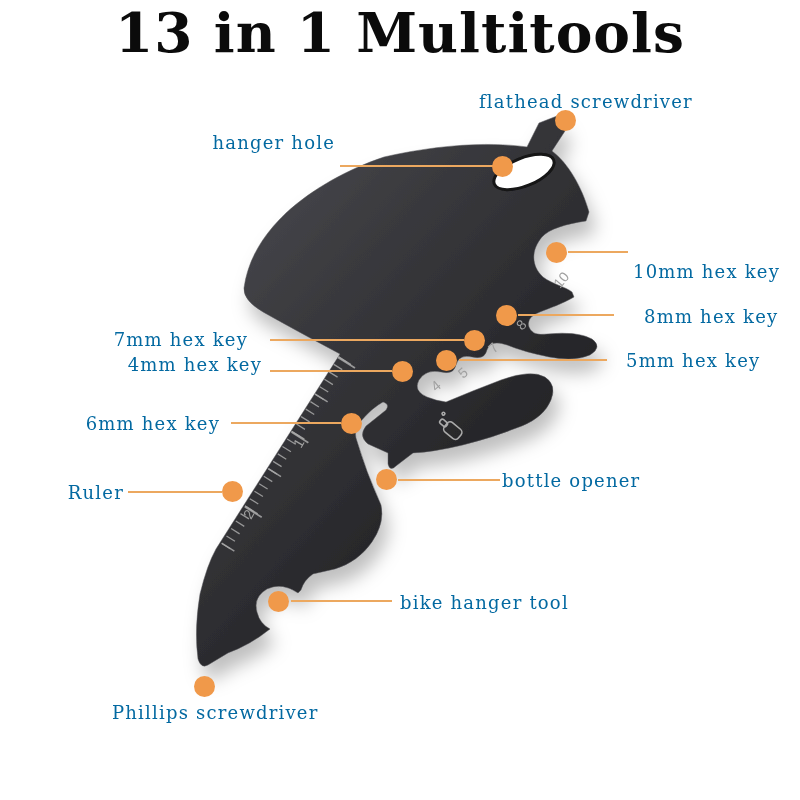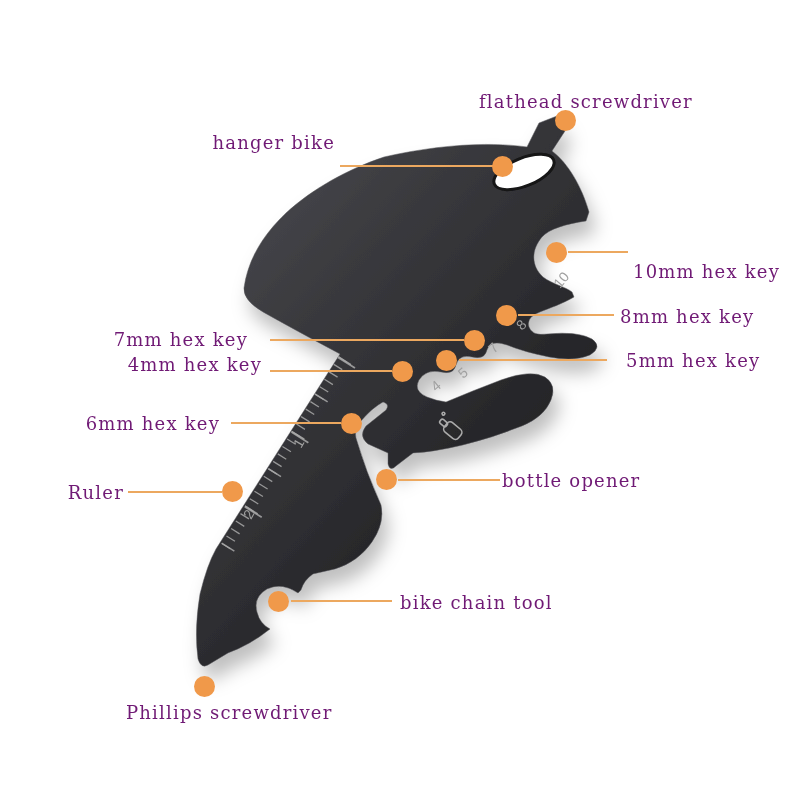--- a/index.html
+++ b/index.html
@@ -2,29 +2,30 @@
 <html><head>
 <meta charset="utf-8">
 <style>
   html,body{margin:0;padding:0;background:#ffffff;}
   .stage{position:relative;width:800px;height:800px;background:#ffffff;overflow:hidden;
          font-family:"DejaVu Serif","Liberation Serif",serif;}
   .title{position:absolute;top:0px;left:0;width:100%;margin:0;text-align:center;
          font-size:55px;font-weight:700;letter-spacing:1px;color:#0b0b0b;
          font-family:"DejaVu Serif","Liberation Serif",serif;}
   .tool-svg{position:absolute;left:0;top:0;width:800px;height:800px;}
-  .lbl{position:absolute;font-size:18px;letter-spacing:1.2px;color:#701a75;white-space:nowrap;}
+  .lbl{position:absolute;font-size:18px;letter-spacing:1.2px;color:#0369a1;white-space:nowrap;}
   .dot{position:absolute;width:21px;height:21px;border-radius:50%;background:#F0994A;}
   .leader{position:absolute;height:2px;background:#ECA85F;}
 </style>
 </head>
 <body>
 
 <div class="stage">
 
+  <h1 class="title">13 in 1 Multitools</h1>
 
   <svg class="tool-svg" viewBox="0 0 800 800">
     <defs>
       <linearGradient id="metal" x1="0%" y1="0%" x2="80%" y2="100%">
         <stop offset="0%" stop-color="#515156"></stop>
         <stop offset="35%" stop-color="#3a3a3e"></stop>
         <stop offset="70%" stop-color="#27272a"></stop>
         <stop offset="100%" stop-color="#1c1c1f"></stop>
       </linearGradient>
       <filter id="ds" x="-20%" y="-20%" width="140%" height="140%">
@@ -116,33 +117,33 @@
       <circle cx="7" cy="-17" r="1.4"></circle>
     </g>
   </svg>
 
   <div>
     <span class="lbl" style="left:479px;top:91px">flathead screwdriver</span>
     <span class="dot" style="left:555px;top:110px"></span>
   </div>
 
   <div>
-    <span class="lbl" style="right:465px;top:132px">hanger bike</span>
+    <span class="lbl" style="right:465px;top:132px">hanger hole</span>
     <span class="leader" style="left:340px;top:165px;width:156px"></span>
     <span class="dot" style="left:492px;top:156px"></span>
   </div>
 
   <div>
     <span class="lbl" style="left:633px;top:261px">10mm hex key</span>
     <span class="leader" style="left:568px;top:251px;width:60px"></span>
     <span class="dot" style="left:546px;top:242px"></span>
   </div>
 
   <div>
-    <span class="lbl" style="left:620px;top:306px">8mm hex key</span>
+    <span class="lbl" style="left:644px;top:306px">8mm hex key</span>
     <span class="leader" style="left:518px;top:314px;width:96px"></span>
     <span class="dot" style="left:496px;top:305px"></span>
   </div>
 
   <div>
     <span class="lbl" style="right:552px;top:329px">7mm hex key</span>
     <span class="leader" style="left:270px;top:339px;width:194px"></span>
     <span class="dot" style="left:464px;top:330px"></span>
   </div>
 
@@ -170,23 +171,23 @@
     <span class="dot" style="left:222px;top:481px"></span>
   </div>
 
   <div>
     <span class="lbl" style="left:502px;top:470px">bottle opener</span>
     <span class="leader" style="left:398px;top:479px;width:102px"></span>
     <span class="dot" style="left:376px;top:469px"></span>
   </div>
 
   <div>
-    <span class="lbl" style="left:400px;top:592px">bike chain tool</span>
+    <span class="lbl" style="left:400px;top:592px">bike hanger tool</span>
     <span class="leader" style="left:291px;top:600px;width:101px"></span>
     <span class="dot" style="left:268px;top:591px"></span>
   </div>
 
   <div>
     <span class="dot" style="left:194px;top:676px"></span>
-    <span class="lbl" style="left:126px;top:702px">Phillips screwdriver</span>
+    <span class="lbl" style="left:112px;top:702px">Phillips screwdriver</span>
   </div>
 
 </div>
 
 </body></html>

